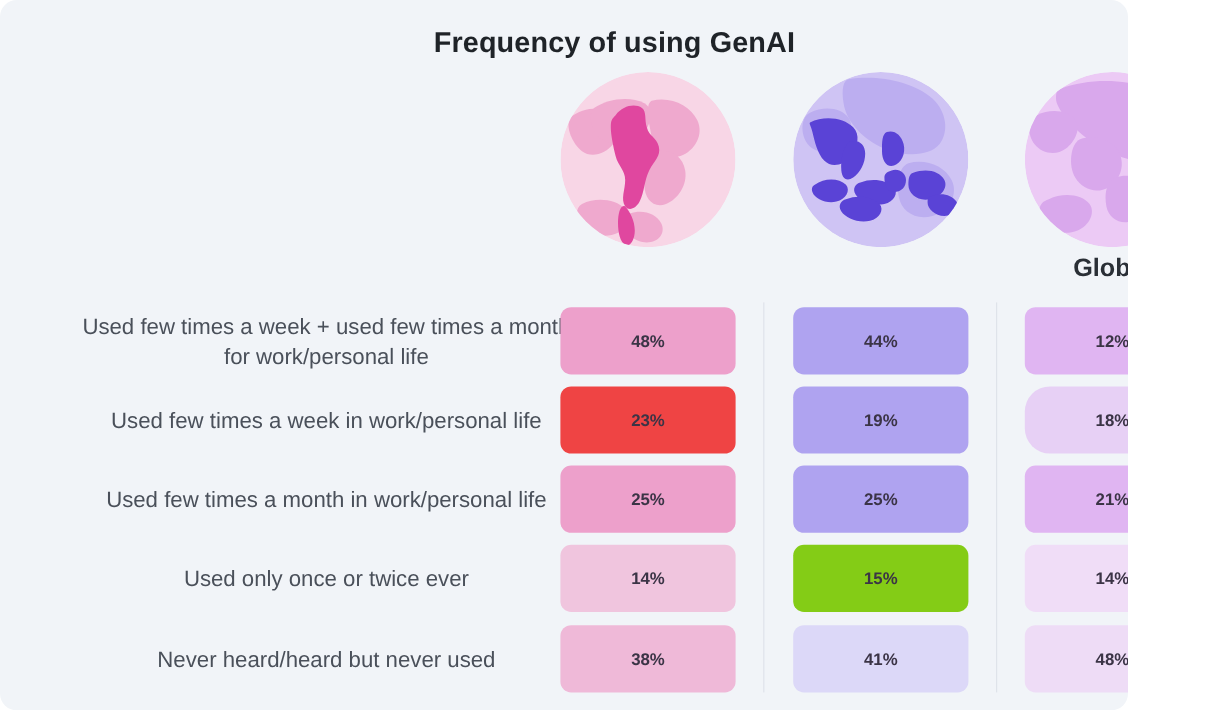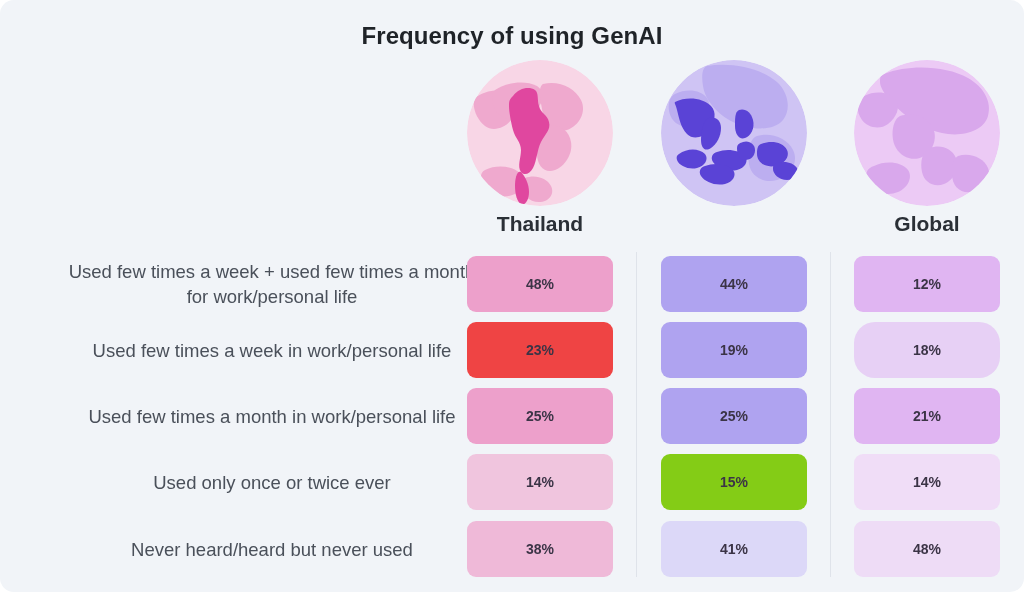--- a/index.html
+++ b/index.html
@@ -8,21 +8,21 @@
     background: #ffffff;
   }
   body {
     width: 1024px;
     height: 592px;
     overflow: hidden;
     font-family: "Liberation Sans", sans-serif;
   }
   #card {
     position: relative;
-    width: 1024px;
+    width: 940px;
     height: 592px;
     background: #f1f4f8;
     border-radius: 14px;
     box-sizing: border-box;
     overflow: hidden;
   }
 
   
   #title {
     position: absolute;
@@ -130,21 +130,20 @@
         <path d="M76 24 C92 20 108 28 114 40 C120 52 112 66 100 70 C88 74 78 66 76 54 C74 42 70 28 76 24 Z" fill="#efa9ce"></path>
         <path d="M80 66 C92 64 102 70 104 82 C106 94 98 106 88 110 C78 114 70 106 70 94 C70 82 72 68 80 66 Z" fill="#efa9ce"></path>
         <path d="M18 110 C30 104 46 106 54 114 C60 120 56 130 48 134 C38 139 24 136 18 128 C13 122 12 113 18 110 Z" fill="#efa9ce"></path>
         <path d="M58 118 C68 114 80 118 84 126 C88 134 82 142 72 142 C62 142 54 134 54 126 C54 121 55 119 58 118 Z" fill="#efa9ce"></path>
         <path d="M46 36 C52 28 62 26 68 30 C72 33 70 40 72 46 C74 54 80 54 82 62 C84 70 78 74 74 82 C70 90 70 100 66 108 C63 114 57 116 54 112 C50 106 54 98 54 90 C54 82 48 78 46 70 C44 62 42 52 42 46 C42 40 43 39 46 36 Z" fill="#e0479f"></path>
         <path d="M54 112 C58 116 62 124 62 132 C62 140 58 146 54 144 C50 142 48 134 48 126 C48 118 50 110 54 112 Z" fill="#e0479f"></path>
         <circle cx="73" cy="73" r="73" fill="none"></circle>
       </svg>
     </div>
   </div>
-  <div class="col-header col-0">Thailand</div>
 
   <div class="globe-wrap col-1">
     <div class="globe">
       <svg width="146" height="146" viewBox="0 0 146 146" xmlns="http://www.w3.org/2000/svg">
         <circle cx="73" cy="73" r="73" fill="#cfc4f4"></circle>
         <path d="M46 6 C70 2 100 8 116 22 C128 33 130 50 122 60 C112 72 88 70 72 62 C56 54 44 40 42 26 C40 14 42 7 46 6 Z" fill="#bcaef0"></path>
         <path d="M96 76 C110 72 126 78 132 90 C138 102 130 116 116 120 C102 124 90 116 88 104 C86 92 88 79 96 76 Z" fill="#bcaef0"></path>
         <path d="M14 34 C26 28 40 30 46 38 C51 45 47 56 40 62 C32 69 18 68 12 60 C6 52 6 38 14 34 Z" fill="#bcaef0"></path>
         <path d="M14 42 C26 36 42 38 50 46 C56 52 54 62 48 70 C42 78 32 80 26 74 C20 68 18 58 16 50 C15 45 13 43 14 42 Z" fill="#5a43d6"></path>
         <path d="M48 58 C54 56 60 60 60 68 C60 76 56 84 50 88 C44 92 40 88 40 80 C40 72 42 60 48 58 Z" fill="#5a43d6"></path>

